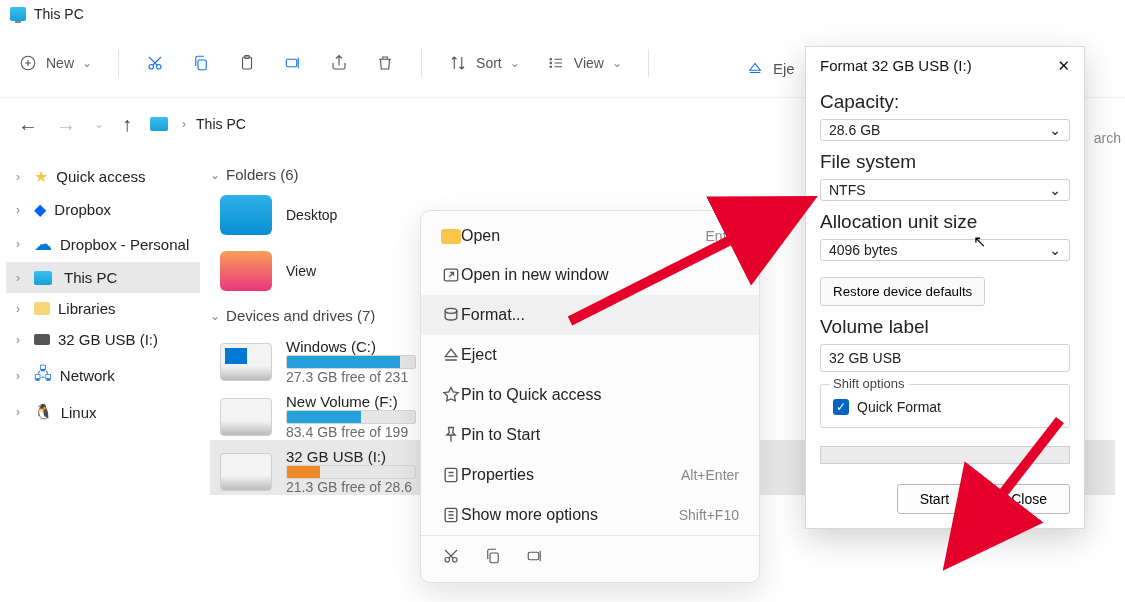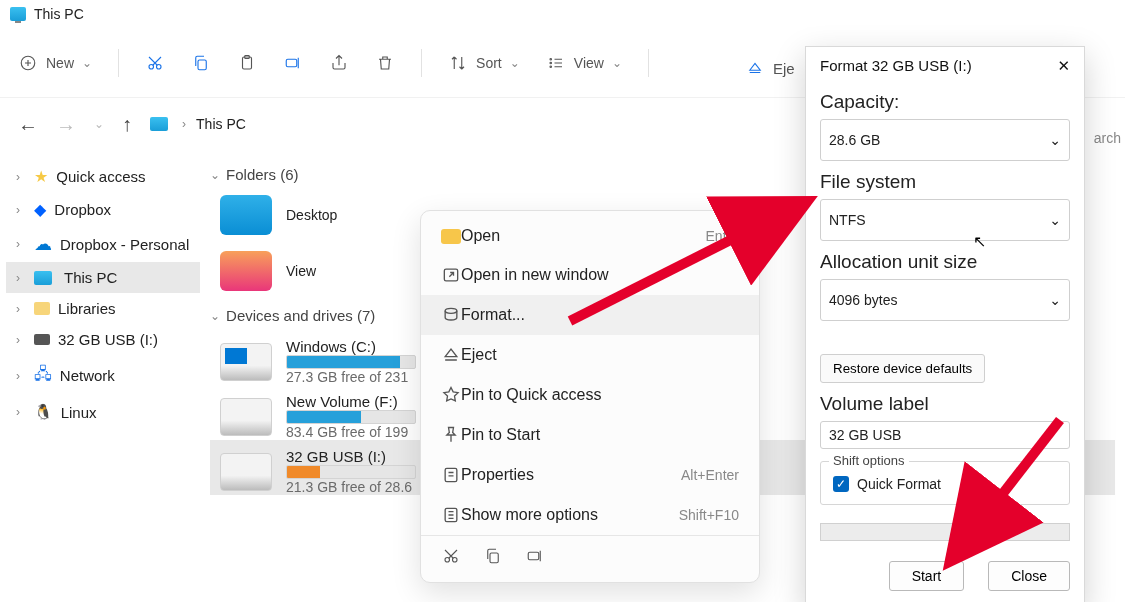--- a/index.html
+++ b/index.html
@@ -68,29 +68,29 @@
 .ctx-icon.folder { background:#f7c64a; border-radius:3px; width:20px; height:15px;}
 .ctx-tools { border-top:1px solid #e6e6e6; padding:10px 20px; display:flex; gap:22px;}
 
 
 .format-dlg { position:absolute; right:40px; top:46px; width:280px; background:#fff; border:1px solid #d9d9d9; box-shadow:0 10px 30px rgba(0,0,0,.18); z-index:8; font-size:14px;}
 .dlg-title { display:flex; align-items:flex-start; justify-content:space-between; padding:10px 14px 8px;}
 .dlg-title span { font-size:15px; color:#111;}
 .dlg-close { font-size:16px; cursor:pointer; color:#333;}
 .dlg-body { padding:4px 14px 14px; display:flex; flex-direction:column; gap:6px;}
 .dlg-label { font-size:19px; color:#222; margin-top:4px;}
-.dlg-select { border:1px solid #cfcfcf; padding:12px 8px; border-radius:3px; display:flex; justify-content:space-between; align-items:center; background:#fff; cursor:pointer;}
-.dlg-btn { border:1px solid #cfcfcf; background:#fafafa; padding:6px 12px; border-radius:3px; cursor:pointer; align-self:flex-start; margin-top:27px;}
+.dlg-select { border:1px solid #cfcfcf; padding:2px 8px; border-radius:3px; display:flex; justify-content:space-between; align-items:center; background:#fff; cursor:pointer;}
+.dlg-btn { border:1px solid #cfcfcf; background:#fafafa; padding:6px 12px; border-radius:3px; cursor:pointer; align-self:flex-start; margin-top:10px;}
 .dlg-input { border:1px solid #cfcfcf; padding:5px 8px; border-radius:3px; background:#fff;}
 .dlg-group { border:1px solid #d6d6d6; border-radius:3px; padding:10px 12px 12px; margin-top:6px; position:relative;}
 .dlg-group-title { position:absolute; top:-9px; left:8px; background:#fff; padding:0 4px; font-size:13px; color:#444;}
 .dlg-check { display:flex; align-items:center; gap:8px; margin-top:4px;}
 .checkbox { width:16px; height:16px; background:#0067c0; border-radius:3px; display:inline-flex; align-items:center; justify-content:center; color:#fff; font-size:12px;}
 .dlg-progress { height:18px; border:1px solid #d0d0d0; background:#ececec; margin-top:12px;}
-.dlg-actions { display:flex; justify-content:flex-end; gap:24px; margin-top:14px;}
+.dlg-actions { display:flex; justify-content:flex-end; gap:16px; margin-top:14px;}
 .dlg-actions button { border:1px solid #b9b9b9; background:#fdfdfd; padding:6px 22px; border-radius:3px; cursor:pointer; font-size:14px;}
 
 
 .arrow-annot { position:absolute; z-index:20; pointer-events:none;}
 .arrow-annot svg { overflow:visible; }
 
 .cursor-arrow { position:absolute; z-index:25; font-size:16px; color:#000;}
 .search-hint { position:absolute; right:4px; top:130px; color:#888; font-size:14px;}
 .eject-partial { position:absolute; left:745px; top:58px; display:flex; align-items:center; gap:8px; color:#555; font-size:15px;}
 

